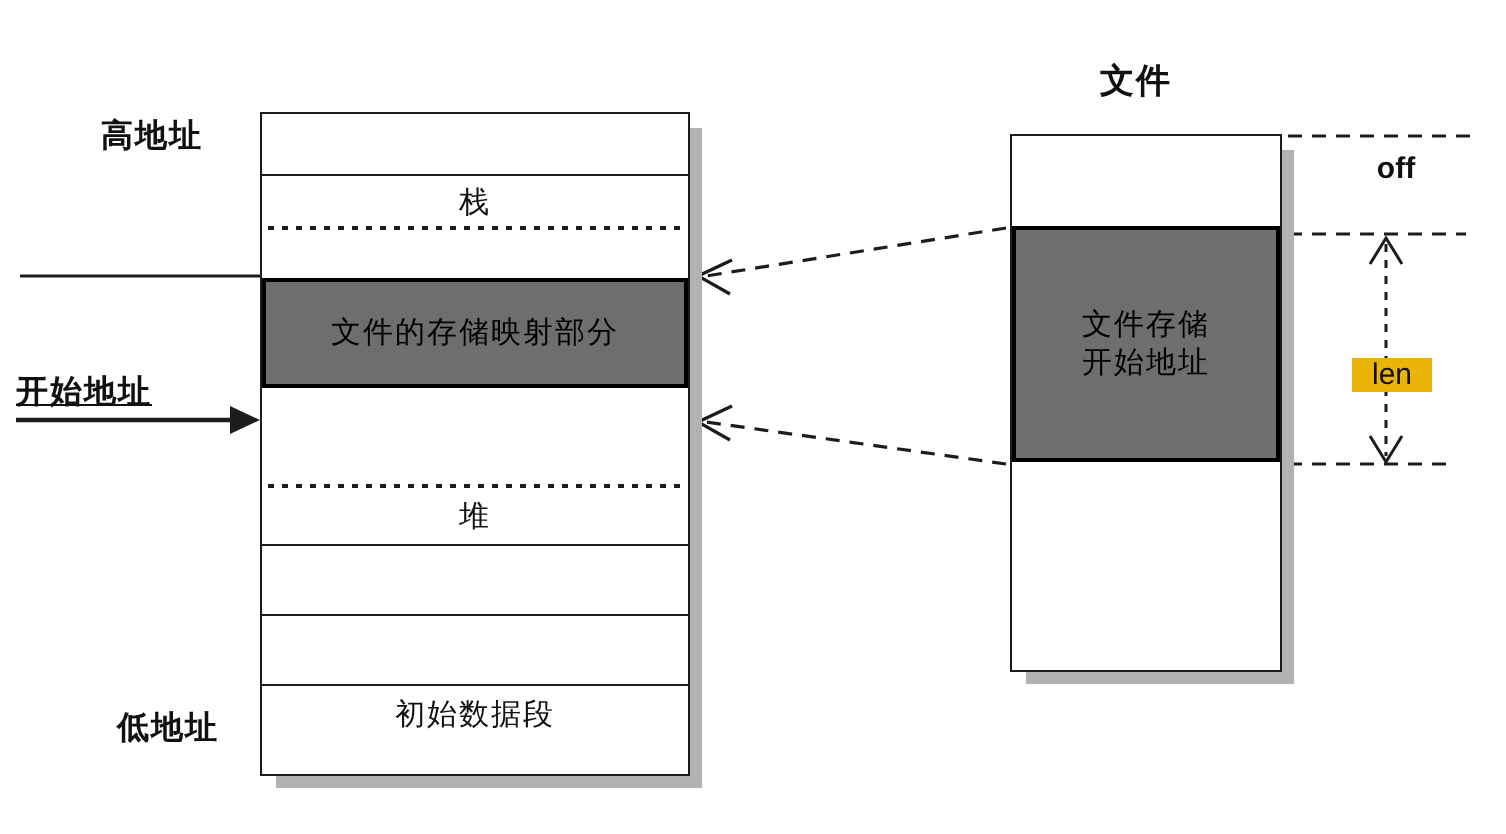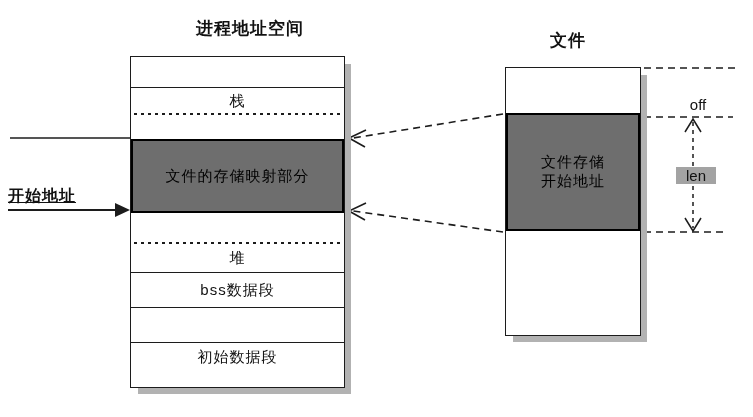--- a/index.html
+++ b/index.html
@@ -34,21 +34,21 @@
     position:absolute; left:3px; right:3px; height:2px;
     background: repeating-linear-gradient(90deg, var(--line,#1c1c1c) 0 3px, transparent 3px 7px);
   }
   .mapped {
     position:absolute; left:0; right:0; box-sizing:border-box;
     background: var(--mapped-fill, #6e6e6e);
     border:2px solid #000;
     display:flex; flex-direction:column; align-items:center; justify-content:center;
     font-size:15px; letter-spacing:1px; color:#000;
   }
-  .len-lbl { background:#a3a3a3; padding:0 2px; }
+  .len-lbl { background:#eab308; padding:0 2px;margin-top:12px; }
 </style>
 </head>
 <body>
 
 <div class="canvas">
 
   <svg class="overlay" viewBox="0 0 753 417" xmlns="http://www.w3.org/2000/svg">
 
     <line x1="10" y1="138" x2="130" y2="138" stroke="#1c1c1c" stroke-width="1.5"></line>
 
@@ -71,46 +71,46 @@
     <line x1="644" y1="117" x2="733" y2="117" stroke="#1c1c1c" stroke-width="1.5" stroke-dasharray="7 5"></line>
     <line x1="644" y1="232" x2="728" y2="232" stroke="#1c1c1c" stroke-width="1.5" stroke-dasharray="7 5"></line>
 
     <g>
       <line x1="693" y1="122" x2="693" y2="228" stroke="#1c1c1c" stroke-width="1.5" stroke-dasharray="4 4"></line>
       <polyline points="685,132 693,119 701,132" fill="none" stroke="#1c1c1c" stroke-width="1.5"></polyline>
       <polyline points="685,218 693,231 701,218" fill="none" stroke="#1c1c1c" stroke-width="1.5"></polyline>
     </g>
   </svg>
 
-  <div class="lbl title" style="left:168px; top:17px; width:164px;">进程地址空间</div>
   <div class="lbl title" style="left:530px; top:29px; width:76px;">文件</div>
 
+  <div class="lbl outer" style="left:36px; top:58px; width:80px;">高地址</div>
   <div class="lbl outer" style="left:6px; top:186px; width:72px;text-decoration:underline;">开始地址</div>
+  <div class="lbl outer" style="left:46px; top:354px; width:76px;">低地址</div>
 
   <div class="box proc-box">
     <div class="hline" style="top:30px;"></div>
     <div class="seg-lbl" style="top:32px; height:25px;">栈</div>
     <div class="hdash" style="top:56px;"></div>
 
-    <div class="mapped" style="top:82px; height:74px;">
+    <div class="mapped" style="top:82px; height:55px;">
       <span>文件的存储映射部分</span>
     </div>
 
     <div class="hdash" style="top:185px;"></div>
     <div class="seg-lbl" style="top:187px; height:28px;">堆</div>
     <div class="hline" style="top:215px;"></div>
-    <div class="seg-lbl" style="top:216px; height:34px;">bss数据段</div>
     <div class="hline" style="top:250px;"></div>
     <div class="seg-lbl" style="top:251px; height:34px;margin-top:32px;">初始数据段</div>
     <div class="hline" style="top:285px;"></div>
   </div>
 
   <div class="box file-box">
     <div class="mapped" style="top:45px; height:118px;">
       <div>文件存储</div>
       <div>开始地址</div>
     </div>
   </div>
 
-  <div class="lbl ann" style="left:679px; top:96px; width:38px;">off</div>
+  <div class="lbl ann" style="left:679px; top:76px; width:38px;font-weight:bold;">off</div>
   <div class="lbl ann len-lbl" style="left:676px; top:167px; width:36px;">len</div>
 
 </div>
 
 </body></html>

